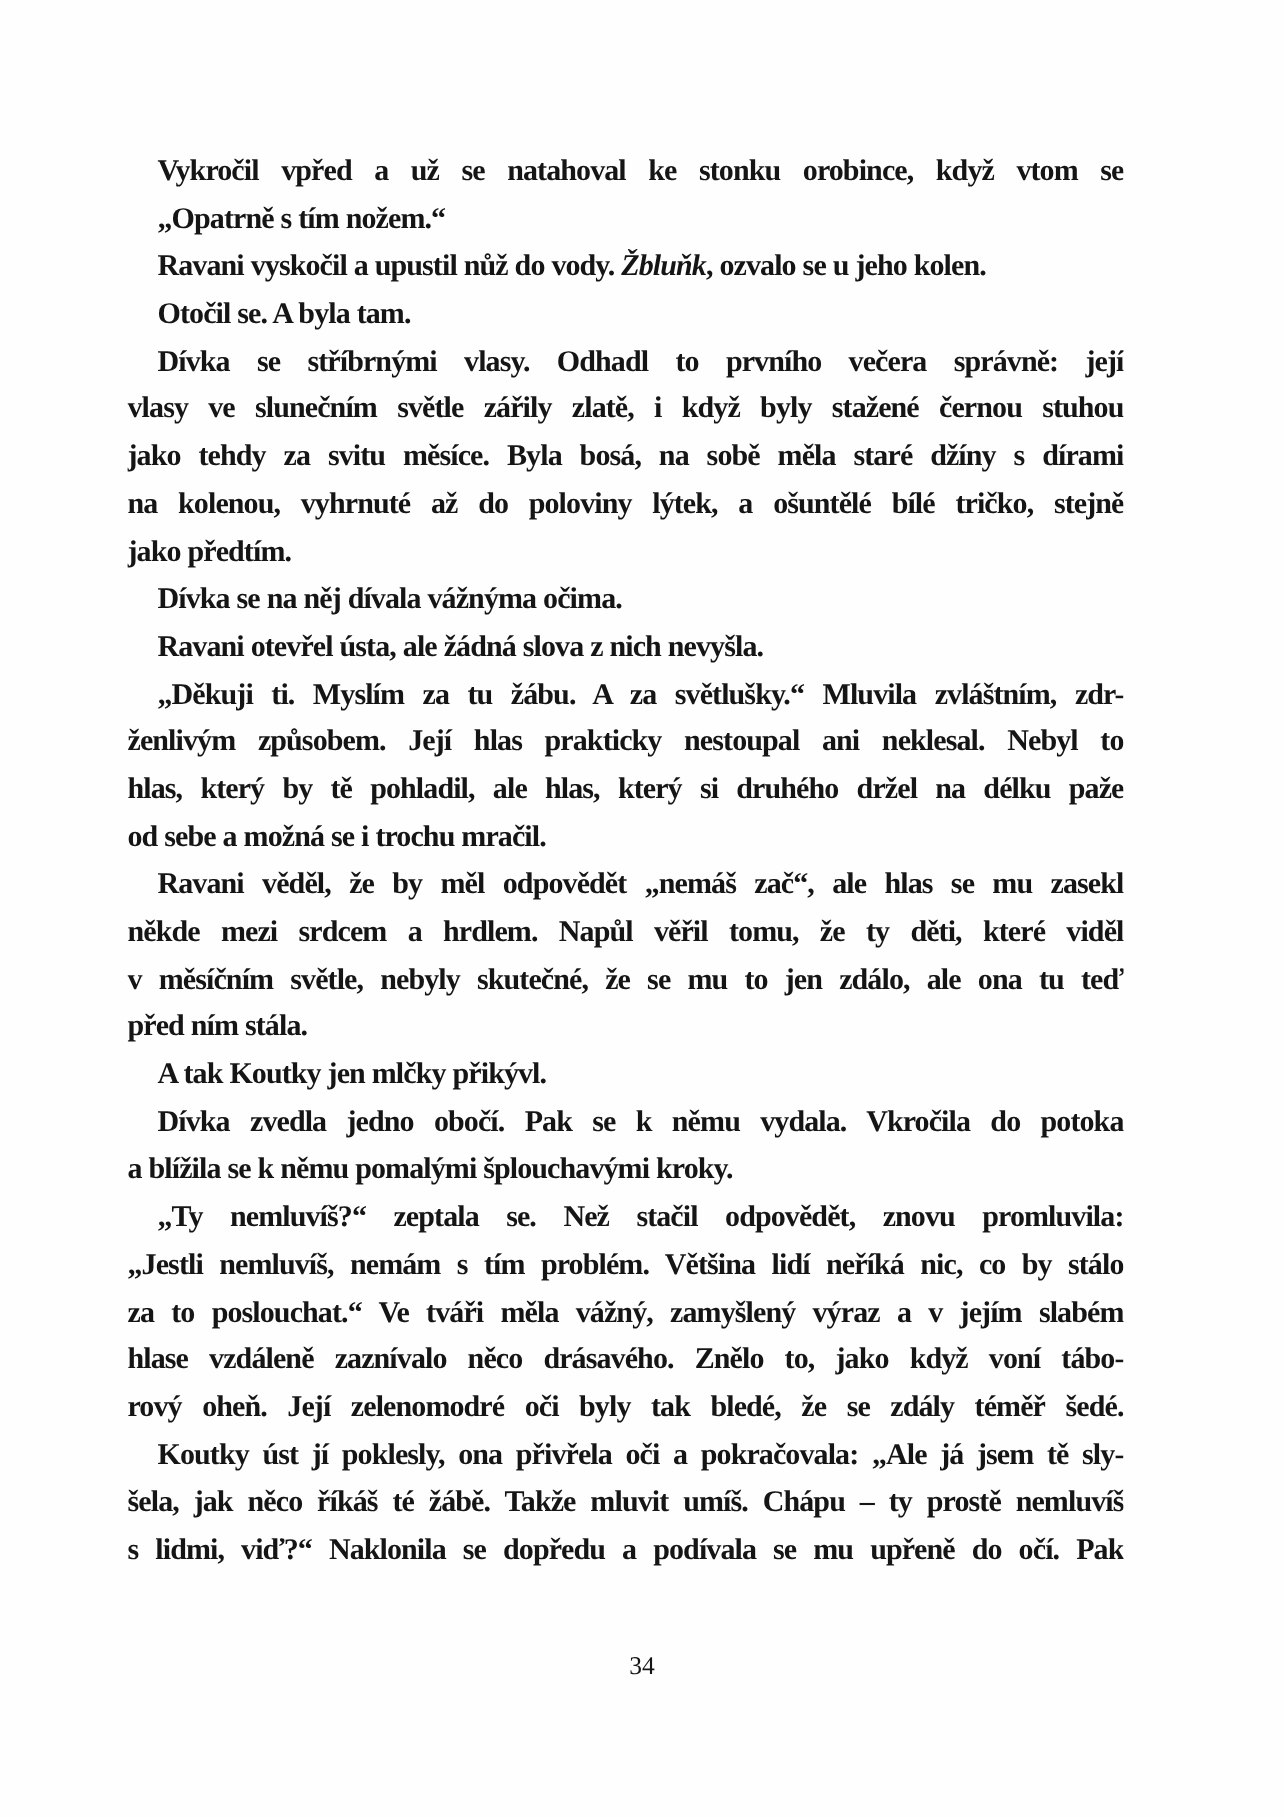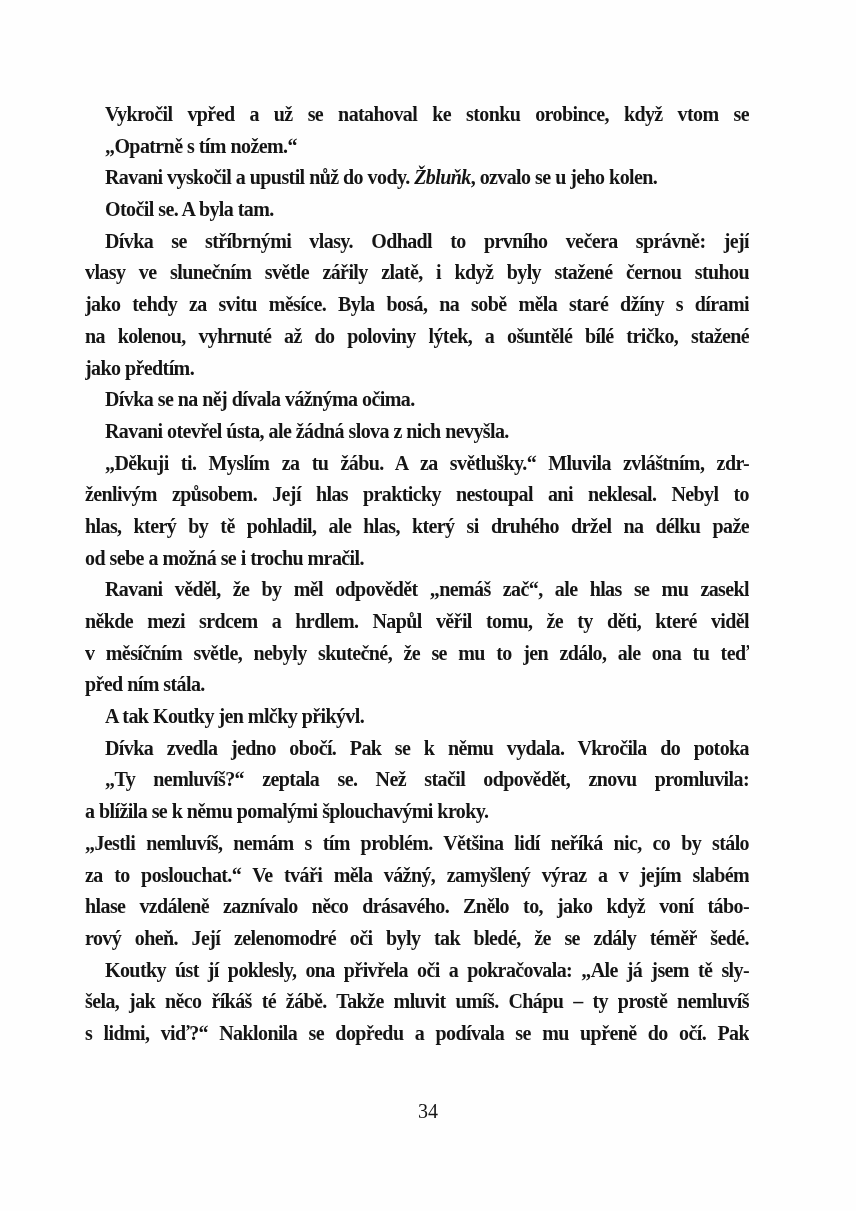--- a/index.html
+++ b/index.html
@@ -31,51 +31,51 @@
     text-align: left;
     text-align-last: left;
   }
   .line.indent { text-indent: 20px; }
   .line em { font-style: italic; }
   .page-number {
     position: absolute;
     top: 1096px; left: 0;
     width: 856px;
     text-align: center;
-    font-size: 20px;
+    font-size: 17px;
     line-height: 30px;
   }
 </style>
 </head>
 <body>
 
 <div class="text-column">
   <div class="line indent" style="">Vykročil vpřed a už se natahoval ke stonku orobince, když vtom se</div>
   <div class="line indent last" style="">„Opatrně s tím nožem.“</div>
   <div class="line indent last" style=""><span>Ravani vyskočil a upustil nůž do vody. </span><em>Žbluňk</em><span>, ozvalo se u jeho kolen.</span></div>
   <div class="line indent last" style="">Otočil se. A byla tam.</div>
   <div class="line indent" style="">Dívka se stříbrnými vlasy. Odhadl to prvního večera správně: její</div>
   <div class="line" style="">vlasy ve slunečním světle zářily zlatě, i když byly stažené černou stuhou</div>
   <div class="line" style="">jako tehdy za svitu měsíce. Byla bosá, na sobě měla staré džíny s dírami</div>
-  <div class="line" style="">na kolenou, vyhrnuté až do poloviny lýtek, a ošuntělé bílé tričko, stažené</div>
+  <div class="line" style="">na kolenou, vyhrnuté až do poloviny lýtek, a ošuntělé bílé tričko, stejně</div>
   <div class="line last" style="">jako předtím.</div>
   <div class="line indent last" style="">Dívka se na něj dívala vážnýma očima.</div>
   <div class="line indent last" style="">Ravani otevřel ústa, ale žádná slova z nich nevyšla.</div>
   <div class="line indent" style="">„Děkuji ti. Myslím za tu žábu. A za světlušky.“ Mluvila zvláštním, zdr-</div>
   <div class="line" style="">ženlivým způsobem. Její hlas prakticky nestoupal ani neklesal. Nebyl to</div>
   <div class="line" style="">hlas, který by tě pohladil, ale hlas, který si druhého držel na délku paže</div>
   <div class="line last" style="">od sebe a možná se i trochu mračil.</div>
   <div class="line indent" style="">Ravani věděl, že by měl odpovědět „nemáš zač“, ale hlas se mu zasekl</div>
   <div class="line" style="">někde mezi srdcem a hrdlem. Napůl věřil tomu, že ty děti, které viděl</div>
   <div class="line" style="">v měsíčním světle, nebyly skutečné, že se mu to jen zdálo, ale ona tu teď</div>
   <div class="line last" style="">před ním stála.</div>
   <div class="line indent last" style="">A tak Koutky jen mlčky přikývl.</div>
   <div class="line indent" style="">Dívka zvedla jedno obočí. Pak se k němu vydala. Vkročila do potoka</div>
+  <div class="line last" style="">a blížila se k němu pomalými šplouchavými kroky.</div>
   <div class="line indent" style="">„Ty nemluvíš?“ zeptala se. Než stačil odpovědět, znovu promluvila:</div>
-  <div class="line last" style="">a blížila se k němu pomalými šplouchavými kroky.</div>
   <div class="line" style="">„Jestli nemluvíš, nemám s tím problém. Většina lidí neříká nic, co by stálo</div>
   <div class="line" style="">za to poslouchat.“ Ve tváři měla vážný, zamyšlený výraz a v jejím slabém</div>
   <div class="line" style="">hlase vzdáleně zaznívalo něco drásavého. Znělo to, jako když voní tábo-</div>
   <div class="line" style="">rový oheň. Její zelenomodré oči byly tak bledé, že se zdály téměř šedé.</div>
   <div class="line indent" style="">Koutky úst jí poklesly, ona přivřela oči a pokračovala: „Ale já jsem tě sly-</div>
   <div class="line" style="">šela, jak něco říkáš té žábě. Takže mluvit umíš. Chápu – ty prostě nemluvíš</div>
   <div class="line" style="">s lidmi, viď?“ Naklonila se dopředu a podívala se mu upřeně do očí. Pak</div>
 </div>
 
 <div class="page-number">34</div>

